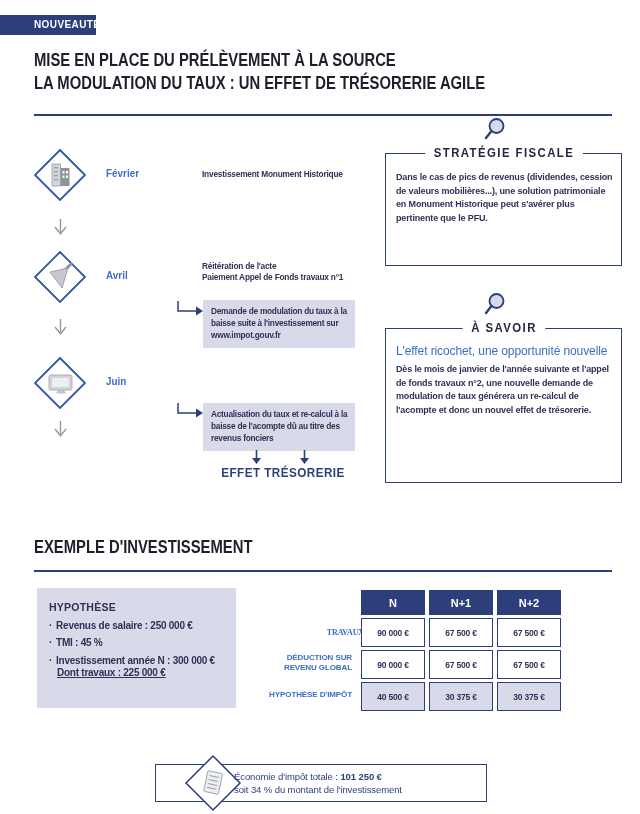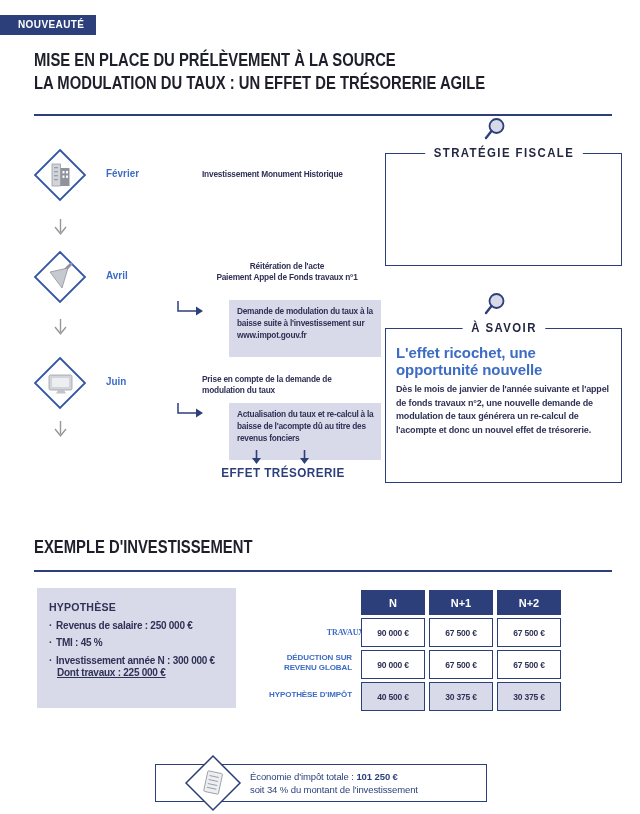--- a/index.html
+++ b/index.html
@@ -4,21 +4,21 @@
 <style>
   html,body{margin:0;padding:0;background:#ffffff;}
   .page{
     position:relative;width:640px;height:814px;background:#ffffff;overflow:hidden;
     font-family:"Liberation Sans",sans-serif;color:#2f3156;
   }
   .abs{position:absolute;}
   
   .badge{
     left:0;top:15px;width:96px;height:20px;background:#2c3f7b;color:#fff;
-    font-size:10px;font-weight:700;line-height:20px;padding-left:18px;
+    font-size:10px;font-weight:700;line-height:20px;padding-left:34px;
     box-sizing:border-box;letter-spacing:.4px;
   }
   
   .h1{
     left:34px;top:48px;font-size:19px;font-weight:700;color:#1e1f2b;
     line-height:23px;white-space:nowrap;transform:scaleX(.78);transform-origin:left top;
   }
   .rule{height:2px;background:#2c3f7b;}
   .rule1{left:34px;top:114px;width:578px;}
   .h2{
@@ -30,41 +30,41 @@
   .month{
     left:106px;width:70px;font-size:11px;font-weight:700;color:#3d6cc4;
     transform:scaleX(.9);transform-origin:left top;white-space:nowrap;
   }
   .desc{
     left:174px;width:170px;font-size:8.3px;font-weight:700;color:#2f3156;
     line-height:11px;letter-spacing:-.2px;padding-left:28px;
   }
   .callout{
     left:203px;width:152px;box-sizing:border-box;background:#d9dae9;
-    padding:5px 6px 16px 8px;font-size:8.3px;font-weight:700;color:#2f3156;
-    line-height:12px;letter-spacing:-.25px;margin-left:26px;
+    padding:5px 6px 7px 8px;font-size:8.3px;font-weight:700;color:#2f3156;
+    line-height:12px;letter-spacing:-.25px;
   }
   .callout .url{color:#2f3156;}
   .effet{
     left:203px;top:465px;width:160px;text-align:center;font-size:13px;font-weight:700;
     color:#2c3f7b;letter-spacing:.5px;transform:scaleX(.9);white-space:nowrap;
   }
   
   .sidebox{left:385px;width:237px;border:1.5px solid #2c3f7b;box-sizing:border-box;background:#fff;}
   .sidebox .boxtitle{
     position:absolute;top:-8px;left:50%;transform:translateX(-50%) scaleX(.95);
     background:#fff;padding:0 9px;font-size:12px;font-weight:700;color:#242742;
     letter-spacing:1.5px;white-space:nowrap;
   }
   .boxbody{
     margin:17px 8px 0 10px;font-size:9px;font-weight:700;color:#2f3156;
     line-height:13.5px;letter-spacing:-.15px;
   }
   .boxsub{
-    margin:15px 8px 5px 10px;font-size:15px;font-weight:700;color:#3d6cc4;letter-spacing:-.1px;
+    margin:15px 8px 5px 10px;font-size:12px;font-weight:400;color:#3d6cc4;letter-spacing:-.1px;
   }
   .sidebox .boxbody.after-sub{margin-top:0;}
   
   .hyp{
     left:37px;top:588px;width:199px;height:120px;background:#d9dae9;box-sizing:border-box;
     padding:13px 10px 0 12px;
   }
   .hyp-title{
     font-size:11.5px;font-weight:700;color:#2f3156;letter-spacing:.2px;
     transform:scaleX(.92);transform-origin:left top;
@@ -90,21 +90,21 @@
     display:flex;align-items:center;justify-content:center;
   }
   .tbl .td{
     height:27px;border:1px solid #2c3f7b;background:#fff;font-size:8.5px;font-weight:700;
     color:#2f3156;display:flex;align-items:center;justify-content:center;letter-spacing:-.2px;
   }
   .tbl .td.hl{background:#d9dae9;}
   
   .total{left:155px;top:764px;width:332px;height:38px;border:1.5px solid #2c3f7b;box-sizing:border-box;}
   .total-text{
-    left:250px;top:770px;font-size:9.5px;color:#2c3f7b;line-height:13px;letter-spacing:-.1px;
+    left:234px;top:770px;font-size:9.5px;color:#2c3f7b;line-height:13px;letter-spacing:-.1px;
   }
   .total-text b{font-weight:700;}
 </style>
 </head>
 <body>
 
 <div class="page">
 
   <div class="abs badge">NOUVEAUTÉ</div>
   <div class="abs h1">
@@ -139,21 +139,21 @@
   </svg>
 
   <svg class="abs" style="left:33px;top:250px;" width="54" height="54" viewBox="0 0 54 54">
     <polygon points="27,2 52,27 27,52 2,27" fill="#ffffff" stroke="#3355a5" stroke-width="1.8"></polygon>
     <g>
       <line x1="31" y1="21" x2="38" y2="14" stroke="#8f939b" stroke-width="3" stroke-linecap="round"></line>
       <polygon points="17,22 35,18 29,38" fill="#c6c9cf" stroke="#8f939b" stroke-width="0.8"></polygon>
     </g>
   </svg>
   <div class="abs month" style="top:269px;">Avril</div>
-  <div class="abs desc" style="top:261px;text-align:center;">
+  <div class="abs desc" style="top:261px;">
     <span>Réitération de l'acte</span><br>
     <span>Paiement Appel de Fonds travaux n°1</span>
   </div>
   <svg class="abs" style="left:176px;top:301px;" width="30" height="16" viewBox="0 0 30 16">
     <path d="M2 0 V10 H20" fill="none" stroke="#2c3f7b" stroke-width="1.5"></path>
     <polygon points="20,5.5 27,10 20,14.5" fill="#2c3f7b"></polygon>
   </svg>
   <div class="abs callout" style="top:300px;min-height:43px;">
     <span>Demande de modulation du taux à la baisse suite à l'investissement sur </span><b class="url">www.impot.gouv.fr</b>
   </div>
@@ -165,24 +165,20 @@
 
   <svg class="abs" style="left:33px;top:356px;" width="54" height="54" viewBox="0 0 54 54">
     <polygon points="27,2 52,27 27,52 2,27" fill="#ffffff" stroke="#3355a5" stroke-width="1.8"></polygon>
     <g>
       <rect x="16" y="19" width="23" height="15" rx="1.5" fill="#d2d4d9" stroke="#9aa0a8" stroke-width="0.8"></rect>
       <rect x="19" y="22" width="17" height="9" rx="1" fill="#eceef1"></rect>
       <path d="M25 34 h6 l2 3.5 h-10 z" fill="#c0c3c9"></path>
     </g>
   </svg>
   <div class="abs month" style="top:375px;">Juin</div>
-  <div class="abs desc" style="top:374px;">
-    <span>Prise en compte de la demande de</span><br>
-    <span>modulation du taux</span>
-  </div>
   <svg class="abs" style="left:176px;top:403px;" width="30" height="16" viewBox="0 0 30 16">
     <path d="M2 0 V10 H20" fill="none" stroke="#2c3f7b" stroke-width="1.5"></path>
     <polygon points="20,5.5 27,10 20,14.5" fill="#2c3f7b"></polygon>
   </svg>
   <div class="abs callout" style="top:403px;min-height:45px;">
     <span>Actualisation du taux et re-calcul à la baisse de l'acompte dû au titre des revenus fonciers</span>
   </div>
 
   <svg class="abs" style="left:54px;top:421px;" width="13" height="19" viewBox="0 0 13 19">
     <path d="M6.5 0 V13" stroke="#98989c" stroke-width="1.4" fill="none"></path>
@@ -198,20 +194,21 @@
       <polygon points="1,8 5.5,14 10,8" fill="#2c3f7b"></polygon>
   </svg>
   <div class="abs effet">EFFET TRÉSORERIE</div>
 
   <svg class="abs" style="left:482px;top:117px;" width="26" height="26" viewBox="0 0 26 26">
     <circle cx="14.5" cy="9" r="7" fill="#d7d9e8" stroke="#2c3f7b" stroke-width="1.8"></circle>
     <line x1="9.5" y1="14" x2="4" y2="21" stroke="#2c3f7b" stroke-width="2.4" stroke-linecap="round"></line>
   </svg>
   <div class="abs sidebox" style="top:153px;height:113px;">
     <div class="boxtitle">STRATÉGIE FISCALE</div>
+    <div class="boxbody">Dans le cas de pics de revenus (dividendes, cession de valeurs mobilières...), une solution patrimoniale en Monument Historique peut s'avérer plus pertinente que le PFU.</div>
   </div>
 
   <svg class="abs" style="left:482px;top:292px;" width="26" height="26" viewBox="0 0 26 26">
     <circle cx="14.5" cy="9" r="7" fill="#d7d9e8" stroke="#2c3f7b" stroke-width="1.8"></circle>
     <line x1="9.5" y1="14" x2="4" y2="21" stroke="#2c3f7b" stroke-width="2.4" stroke-linecap="round"></line>
   </svg>
   <div class="abs sidebox" style="top:328px;height:155px;">
     <div class="boxtitle">À SAVOIR</div>
     <div class="boxsub">L'effet ricochet, une opportunité nouvelle</div>
     <div class="boxbody after-sub">Dès le mois de janvier de l'année suivante et l'appel de fonds travaux n°2, une nouvelle demande de modulation de taux générera un re-calcul de l'acompte et donc un nouvel effet de trésorerie.</div>

